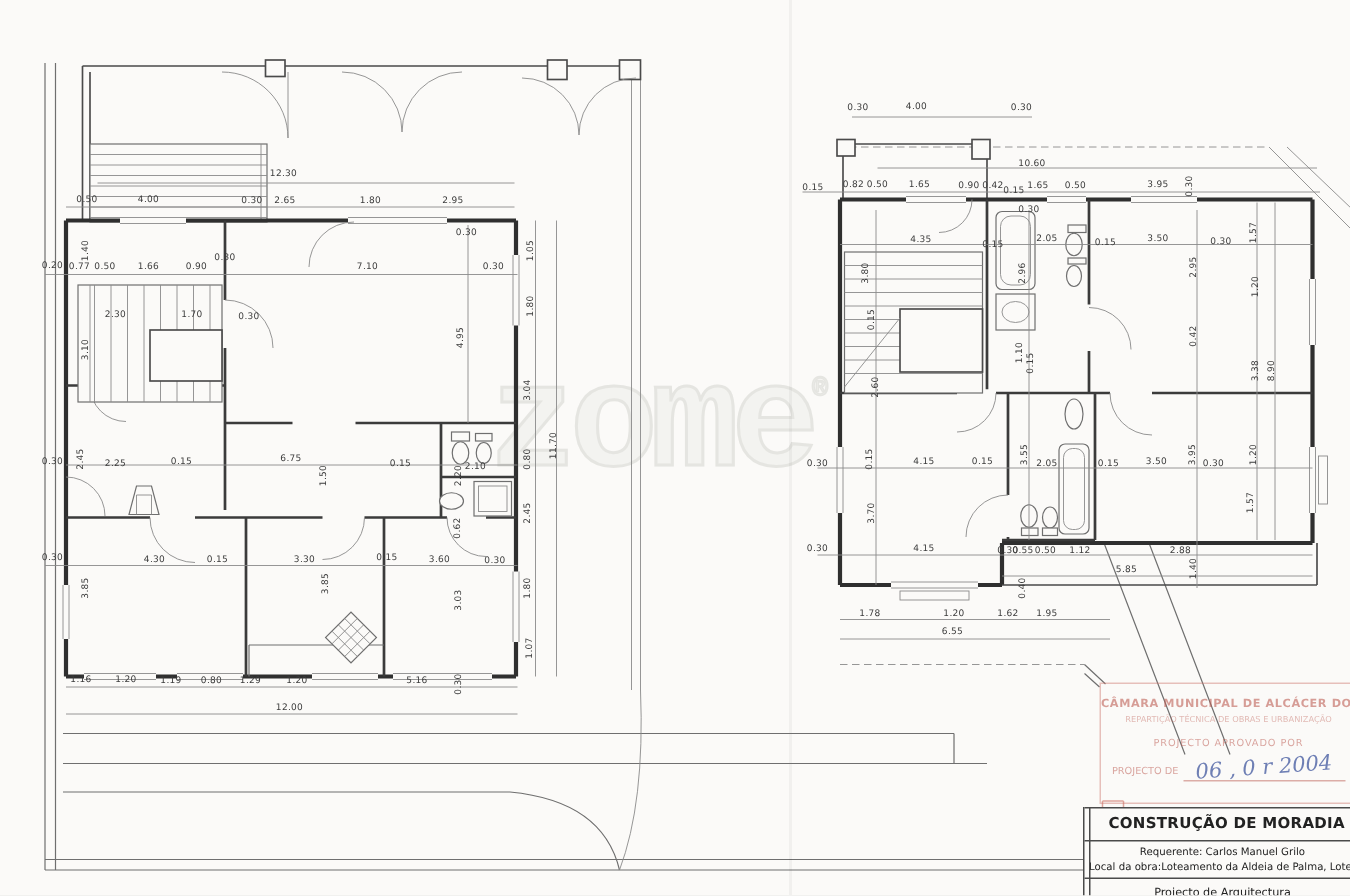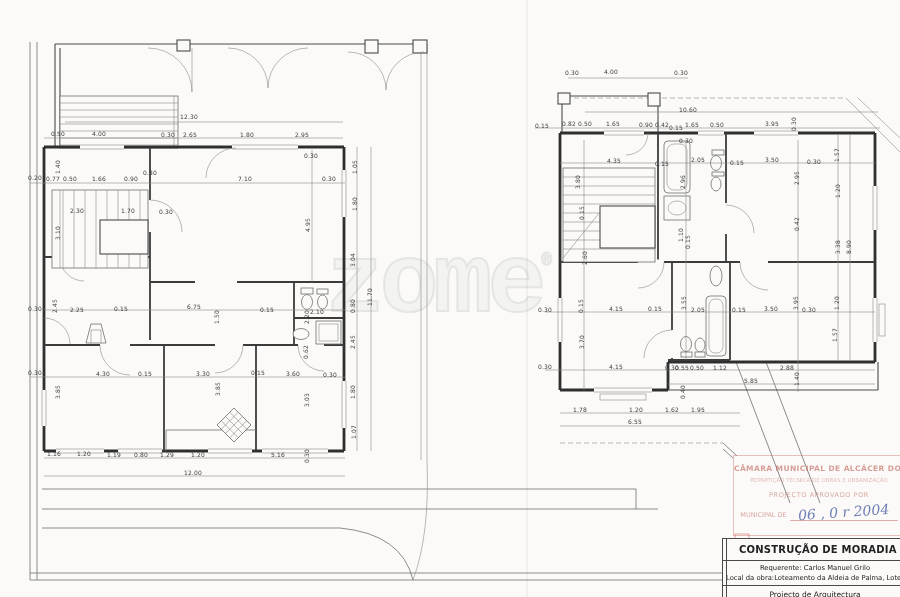--- a/index.html
+++ b/index.html
@@ -347,21 +347,21 @@
       <span class="dim" style="left: 636px; top: 409px;">1.20</span>
       <span class="dim" style="left: 672px; top: 409px;">1.62</span>
       <span class="dim" style="left: 698px; top: 409px;">1.95</span>
       <span class="dim" style="left: 635px; top: 421px;">6.55</span>
     </div>
 
   <div class="stamp">
     <div class="l1">CÂMARA MUNICIPAL DE ALCÁCER DO SAL</div>
     <div class="l2">REPARTIÇÃO TÉCNICA DE OBRAS E URBANIZAÇÃO</div>
     <div class="l3">PROJECTO APROVADO POR</div>
-    <div class="l4row"><span>MUNICIPAL DE</span><span class="sig"><span class="hand">06 , 0 r 2004</span></span></div>
+    <div class="l4row"><span>PROJECTO DE</span><span class="sig"><span class="hand">06 , 0 r 2004</span></span></div>
   </div>
 
   <div class="titleblock">
     <div class="tb-r1">CONSTRUÇÃO DE MORADIA UNIFA</div>
     <div class="tb-r2">
       <div class="req">Requerente: Carlos Manuel Grilo</div>
       <div class="loc">Local da obra:Loteamento da Aldeia de Palma, Lote 8</div>
     </div>
     <div class="tb-r3">Projecto de Arquitectura</div>
   </div>

